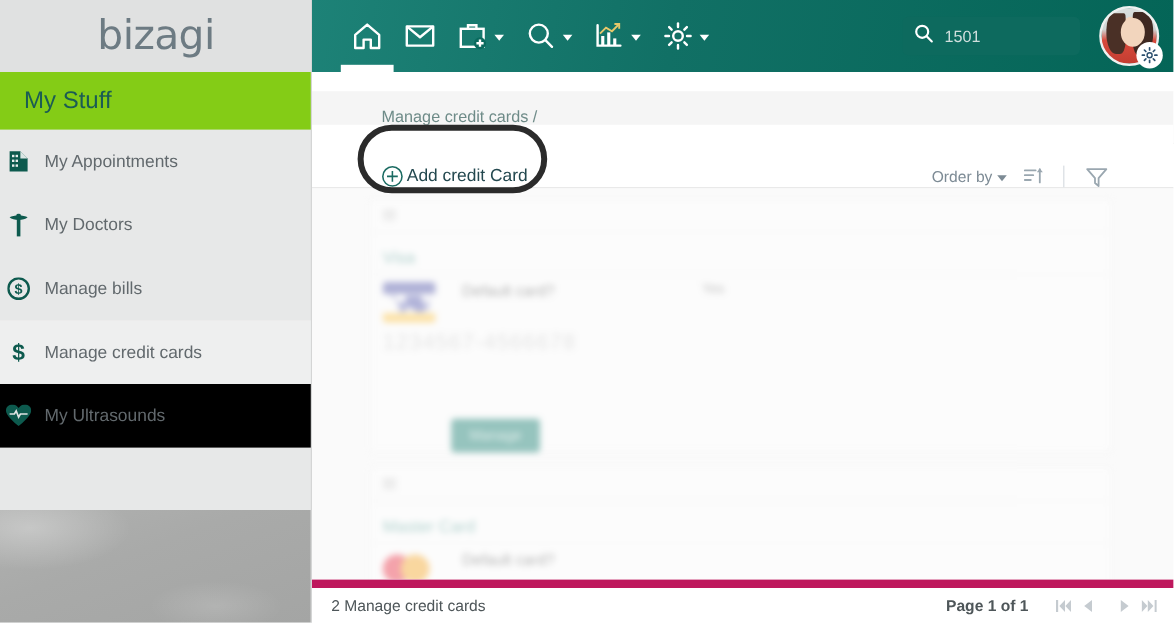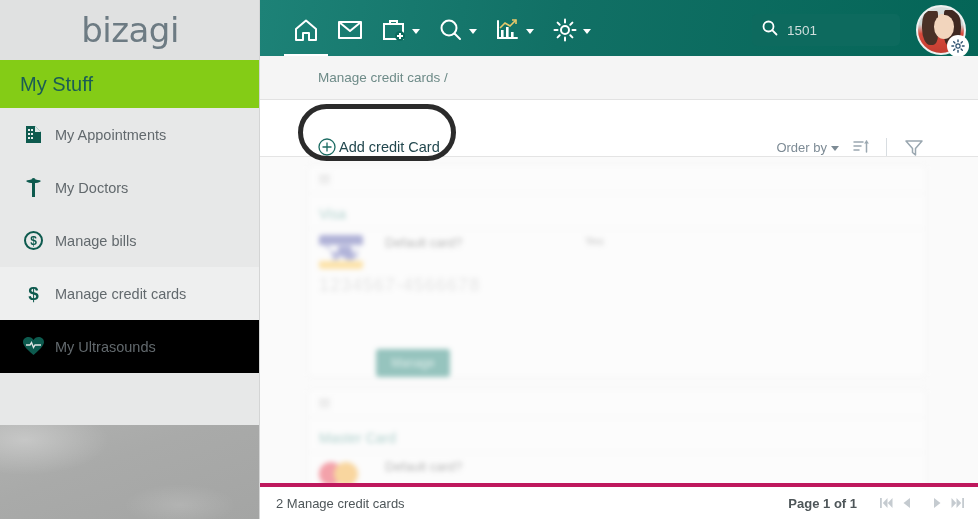--- a/index.html
+++ b/index.html
@@ -34,21 +34,20 @@
     background: #84cc16;
     display: flex; align-items: center;
     padding-left: 20px;
   }
   #stuff-header span {
     font-size: 20px; color: #1b5c54; font-weight: 400;
   }
   .nav-item {
     height: 53px; width: 260px;
     display: flex; align-items: center;
-    padding-left: 18px;
     cursor: pointer;
   }
   .nav-item.alt { background: #000000; text-decoration: underline; }
   .nav-item.active { background: #eeefef; }
   .nav-icon {
     width: 30px; min-width: 30px; height: 22px;
     display: flex; align-items: center; justify-content: center;
     color: #0d5a4e;
   }
   .nav-icon svg { display: block; }
@@ -129,21 +128,21 @@
   #avatar-gear {
     position: absolute; right: -3px; bottom: -2px;
     width: 22px; height: 22px; border-radius: 50%;
     background: #ffffff;
     display: flex; align-items: center; justify-content: center;
     color: #2b4f6e;
   }
 
   
   #breadcrumb {
-    position: absolute; left: 260px; top: 56px;
+    position: absolute; left: 260px; top: 76px;
     width: 718px; height: 44px;
     background: #f5f5f5;
     border-bottom: 1px solid #e2e2e2;
     display: flex; align-items: center;
   }
   #breadcrumb span {
     margin-left: 58px; font-size: 13.5px; color: #6e8b88;
   }
 
   
@@ -254,21 +253,21 @@
     background: #0d7a6c; border-radius: 3px;
     display: flex; align-items: center; justify-content: center;
   }
   .manage-btn span { font-size: 12px; color: #bfe0da; }
 
   
   #statusbar {
     position: absolute; left: 260px; top: 483px;
     width: 718px; height: 36px;
     background: #ffffff;
-    border-top: 4px solid #be185d;
+    border-top: 7px solid #be185d;
     display: flex; align-items: center;
   }
   #status-left {
     margin-left: 16px; font-size: 13px; color: #4e5659;
   }
   #pager {
     margin-left: auto; margin-right: 14px;
     display: flex; align-items: center;
   }
   #page-label { font-size: 13px; color: #4e5659; margin-right: 14px; font-weight: bold; }

